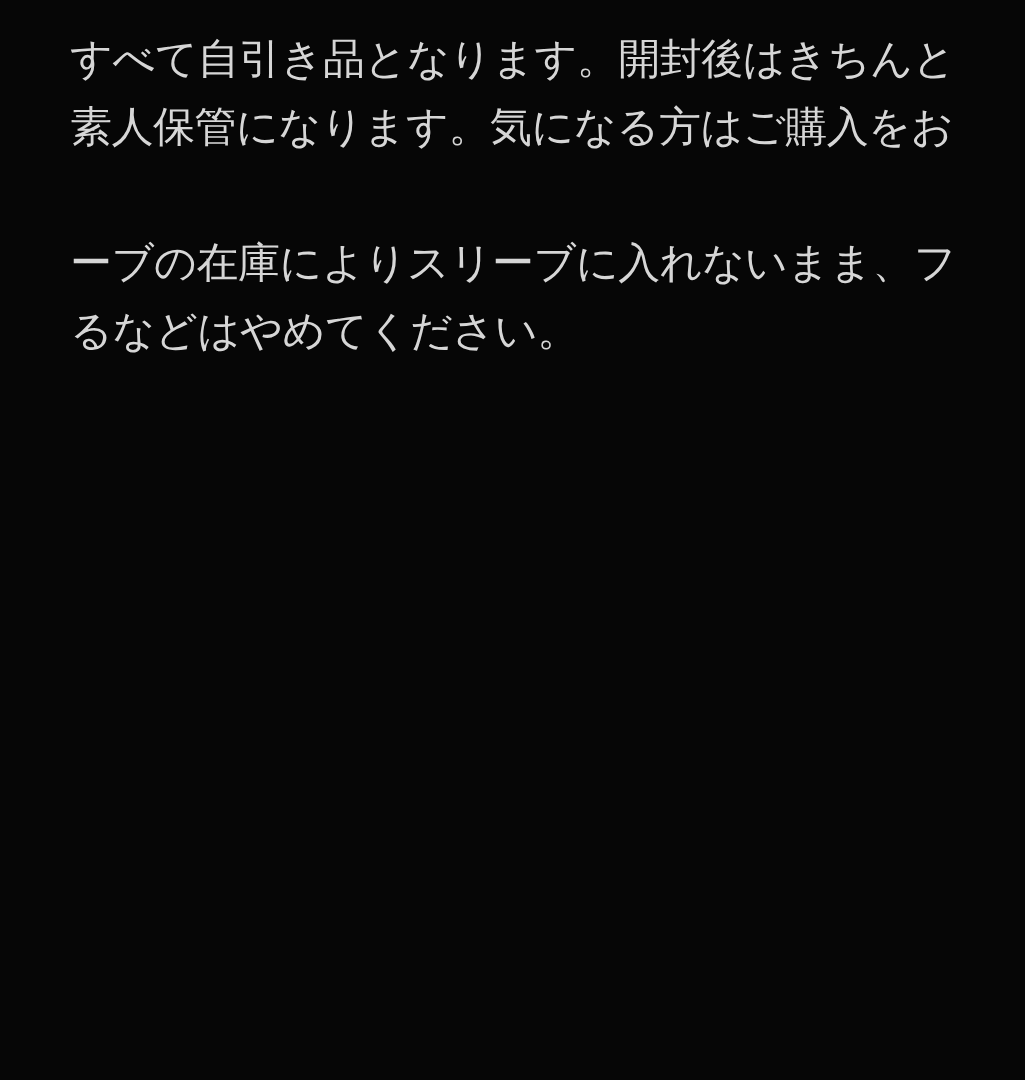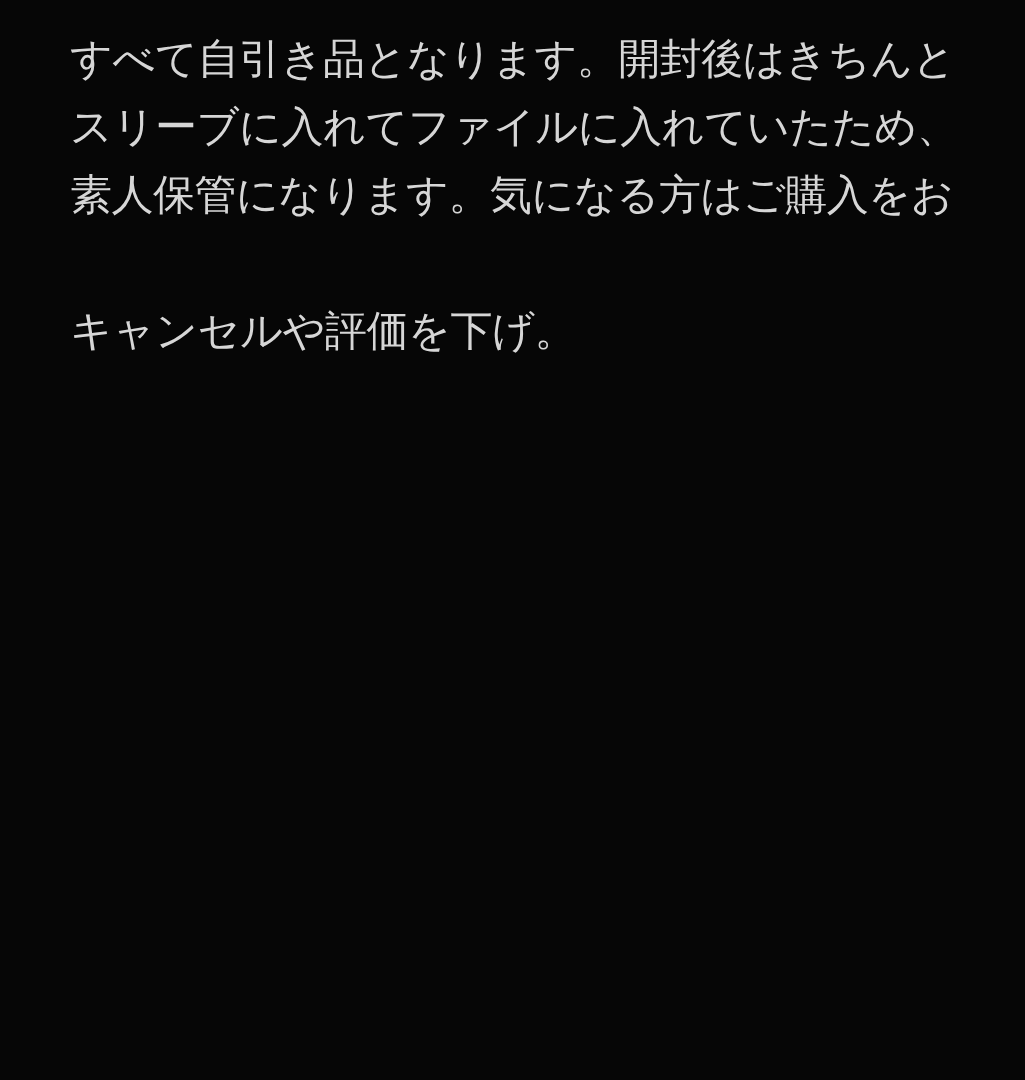--- a/index.html
+++ b/index.html
@@ -35,25 +35,25 @@
     font-weight: 400;
   }
 </style>
 </head>
 <body>
 
 <div class="description">
 
   <div class="paragraph">
     <div class="line">すべて自引き品となります。開封後はきちんと</div>
-    <div class="line">スリーブに入れてファイルに入れていたため、</div>
     <div class="line">素人保管になります。気になる方はご購入をお</div>
   </div>
 
   <div class="paragraph">
-    <div class="line">キャンセルや評価を下げ。</div>
+    <div class="line">ーブの在庫によりスリーブに入れないまま、フ</div>
+    <div class="line">るなどはやめてください。</div>
   </div>
 
   <div class="paragraph">
   </div>
 
 
 </div>
 
 </body></html>

